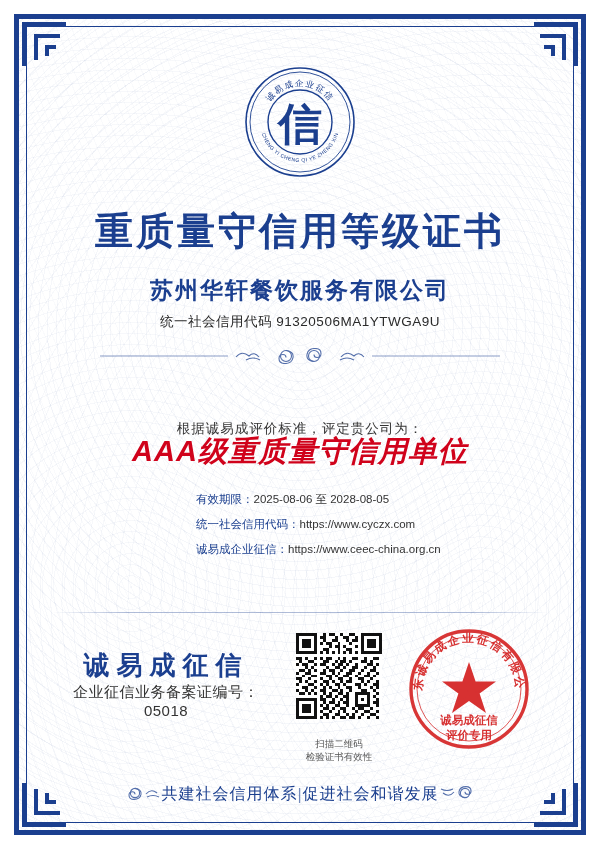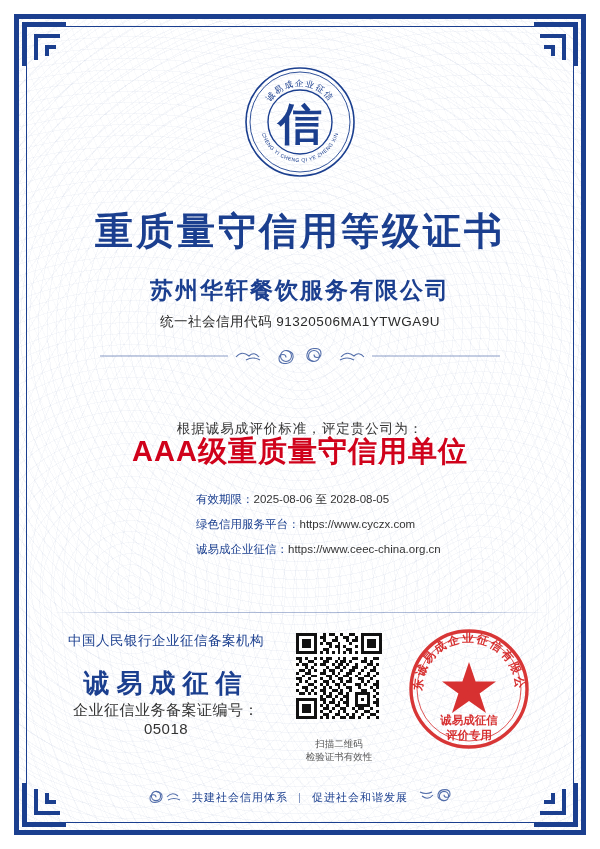--- a/index.html
+++ b/index.html
@@ -140,20 +140,21 @@
 
   .grade {
     position: absolute;
     left: 0; right: 0;
     top: 432px;
     text-align: center;
     font-size: 29px;
     font-weight: bold;
     letter-spacing: 1px;
     color: #d0021b;
+    font-style: italic;
   }
 
   
   .details {
     position: absolute;
     left: 196px;
     top: 487px;
     font-size: 11.5px;
     color: #333;
     line-height: 25px;
@@ -225,27 +226,26 @@
     top: 626px;
     width: 126px; height: 126px;
   }
 
   
   .footer {
     position: absolute;
     left: 0; right: 0;
     bottom: 44px;
     text-align: center;
-    font-size: 11px;
+    font-size: 16px;
     color: #1b3f8f;
     letter-spacing: 1px;
     display: flex;
     align-items: center;
     justify-content: center;
-    gap: 10px;
     margin-top: 40px;
   }
   .footer .sep { color: #1b3f8f; opacity: .6; }
   .footer-cloud { display: inline-block; }
 </style>
 </head>
 <body>
 
 <div class="certificate">
 
@@ -331,31 +331,30 @@
 
   <div class="eval-basis">根据诚易成评价标准，评定贵公司为：</div>
 
   <div class="grade">AAA级重质量守信用单位</div>
 
   <div class="details">
     <div class="row">
       <span class="label">有效期限：</span><span class="value">2025-08-06 至 2028-08-05</span>
     </div>
     <div class="row">
-      <span class="label">绿色信用服务平台：</span><span class="link">https://www.cyczx.com</span>
+      <span class="label">统一社会信用代码：</span><span class="link">https://www.cyczx.com</span>
     </div>
     <div class="row">
       <span class="label">诚易成企业征信：</span><span class="link">https://www.ceec-china.org.cn</span>
     </div>
   </div>
 
   <div class="bottom-sep"></div>
 
   <div class="issuer-block">
-    <div class="issuer-org">中国人民银行企业征信备案机构</div>
     <div class="issuer-brand">诚易成征信</div>
     <div class="issuer-record">企业征信业务备案证编号： 05018</div>
   </div>
 
   <div class="qr-wrap">
     <svg class="qr-canvas" viewBox="0 0 29 29" shape-rendering="crispEdges">
       <rect width="29" height="29" fill="#ffffff"></rect>
       <g fill="#111111">
 
         <rect x="0" y="0" width="7" height="1"></rect>

